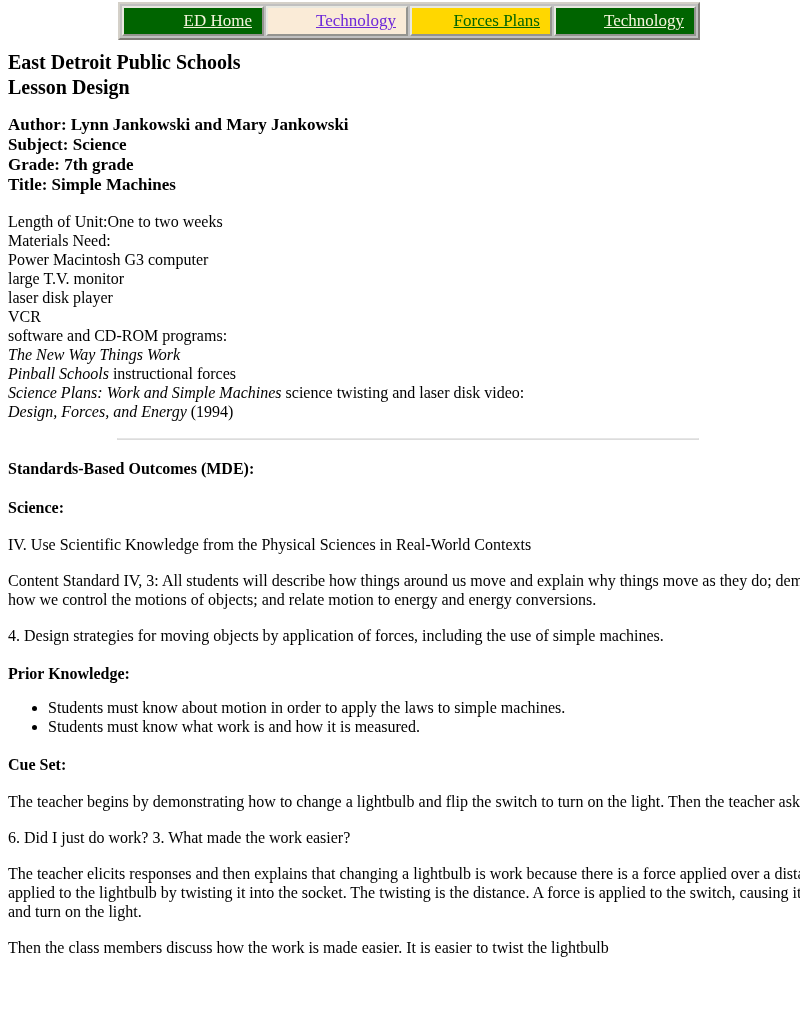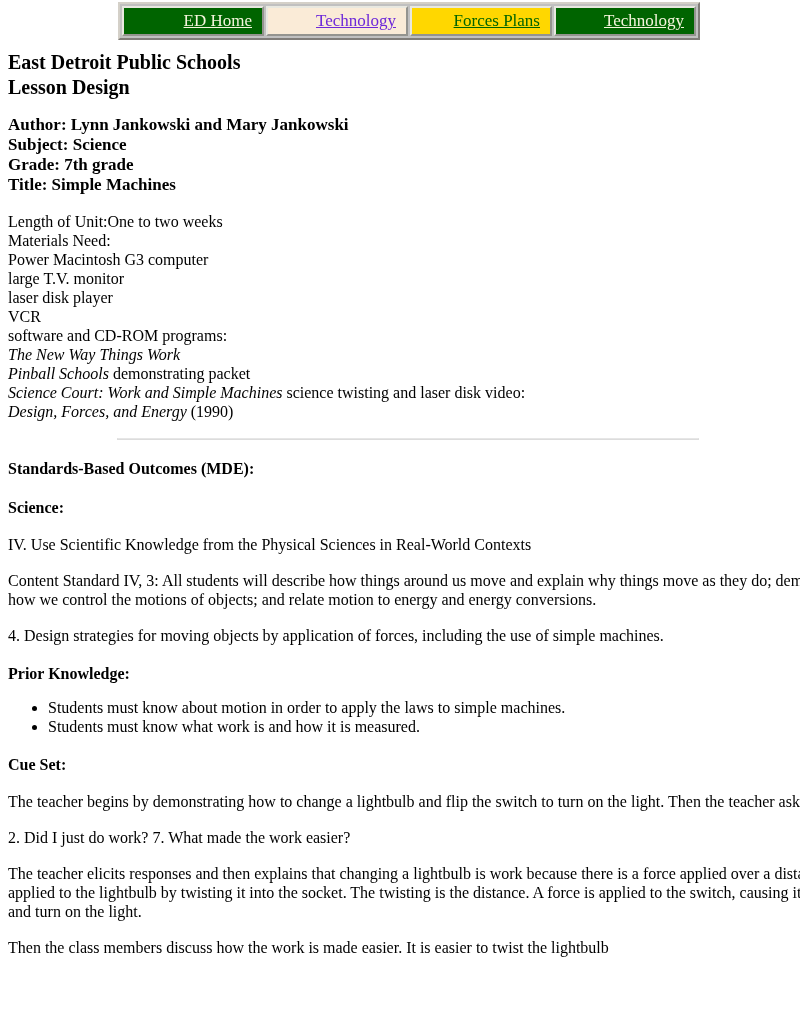--- a/index.html
+++ b/index.html
@@ -159,23 +159,23 @@
 
   <p class="plain">
     <span class="ln">Length of Unit:One to two weeks</span>
     <span class="ln">Materials Need:</span>
     <span class="ln">Power Macintosh G3 computer</span>
     <span class="ln">large T.V. monitor</span>
     <span class="ln">laser disk player</span>
     <span class="ln">VCR</span>
     <span class="ln">software and CD-ROM programs:</span>
     <span class="ln"><em class="ital">The New Way Things Work</em></span>
-    <span class="ln"><em class="ital">Pinball Schools</em><span> demonstrating packet</span></span>
-    <span class="ln"><em class="ital">Science Court: Work and Simple Machines</em><span> science twisting and laser disk video:</span></span>
-    <span class="ln"><em class="ital">Design, Forces, and Energy</em><span> (1990)</span></span>
+    <span class="ln"><em class="ital">Pinball Schools</em><span> instructional forces</span></span>
+    <span class="ln"><em class="ital">Science Plans: Work and Simple Machines</em><span> science twisting and laser disk video:</span></span>
+    <span class="ln"><em class="ital">Design, Forces, and Energy</em><span> (1994)</span></span>
   </p>
 
   <hr class="divider">
 
   <p class="head">Standards-Based Outcomes (MDE):</p>
 
   <p class="head">Science:</p>
 
   <p class="body">IV. Use Scientific Knowledge from the Physical Sciences in Real-World Contexts</p>
 
@@ -188,21 +188,21 @@
   <ul class="bullets">
     <li>Students must know about motion in order to apply the laws to simple machines.</li>
     <li>Students must know what work is and how it is measured.</li>
   </ul>
 
   <p class="head">Cue Set:</p>
 
   <p class="body">The teacher begins by demonstrating how to change a lightbulb and flip the switch to turn on the light. Then the teacher asks two questions:</p>
 
   <p class="body">
-    <span class="ln">2. Did I just do work?</span>
-    <span class="ln">7. What made the work easier?</span>
+    <span class="ln">6. Did I just do work?</span>
+    <span class="ln">3. What made the work easier?</span>
   </p>
 
   <p class="body">The teacher elicits responses and then explains that changing a lightbulb is work because there is a force applied over a distance. A force is applied to the lightbulb by twisting it into the socket. The twisting is the distance. A force is applied to the switch, causing it to move a distance and turn on the light.</p>
 
   <p class="body">Then the class members discuss how the work is made easier. It is easier to twist the lightbulb</p>
 
 </div>
 
 </body></html>

